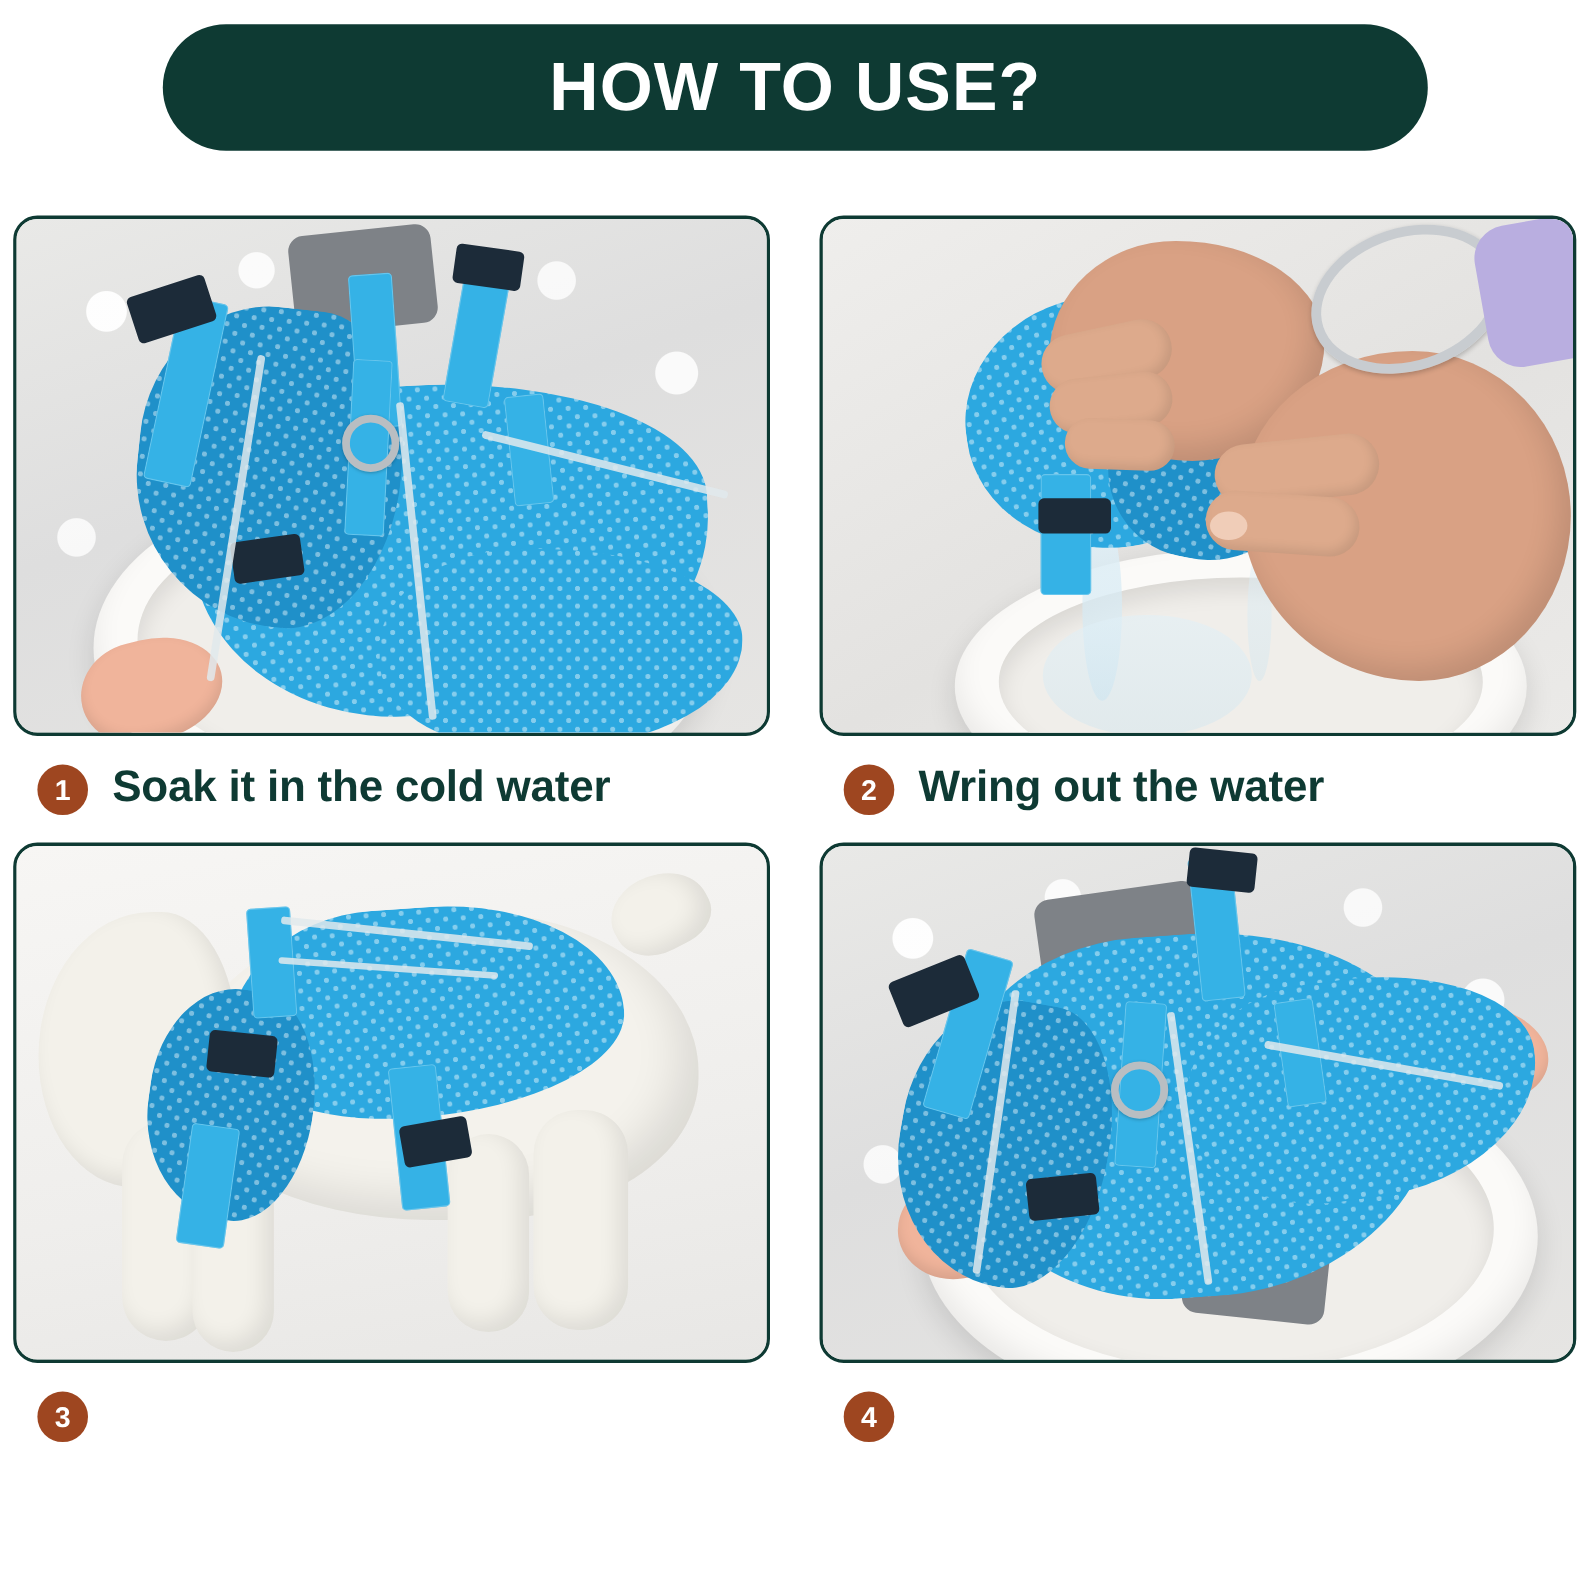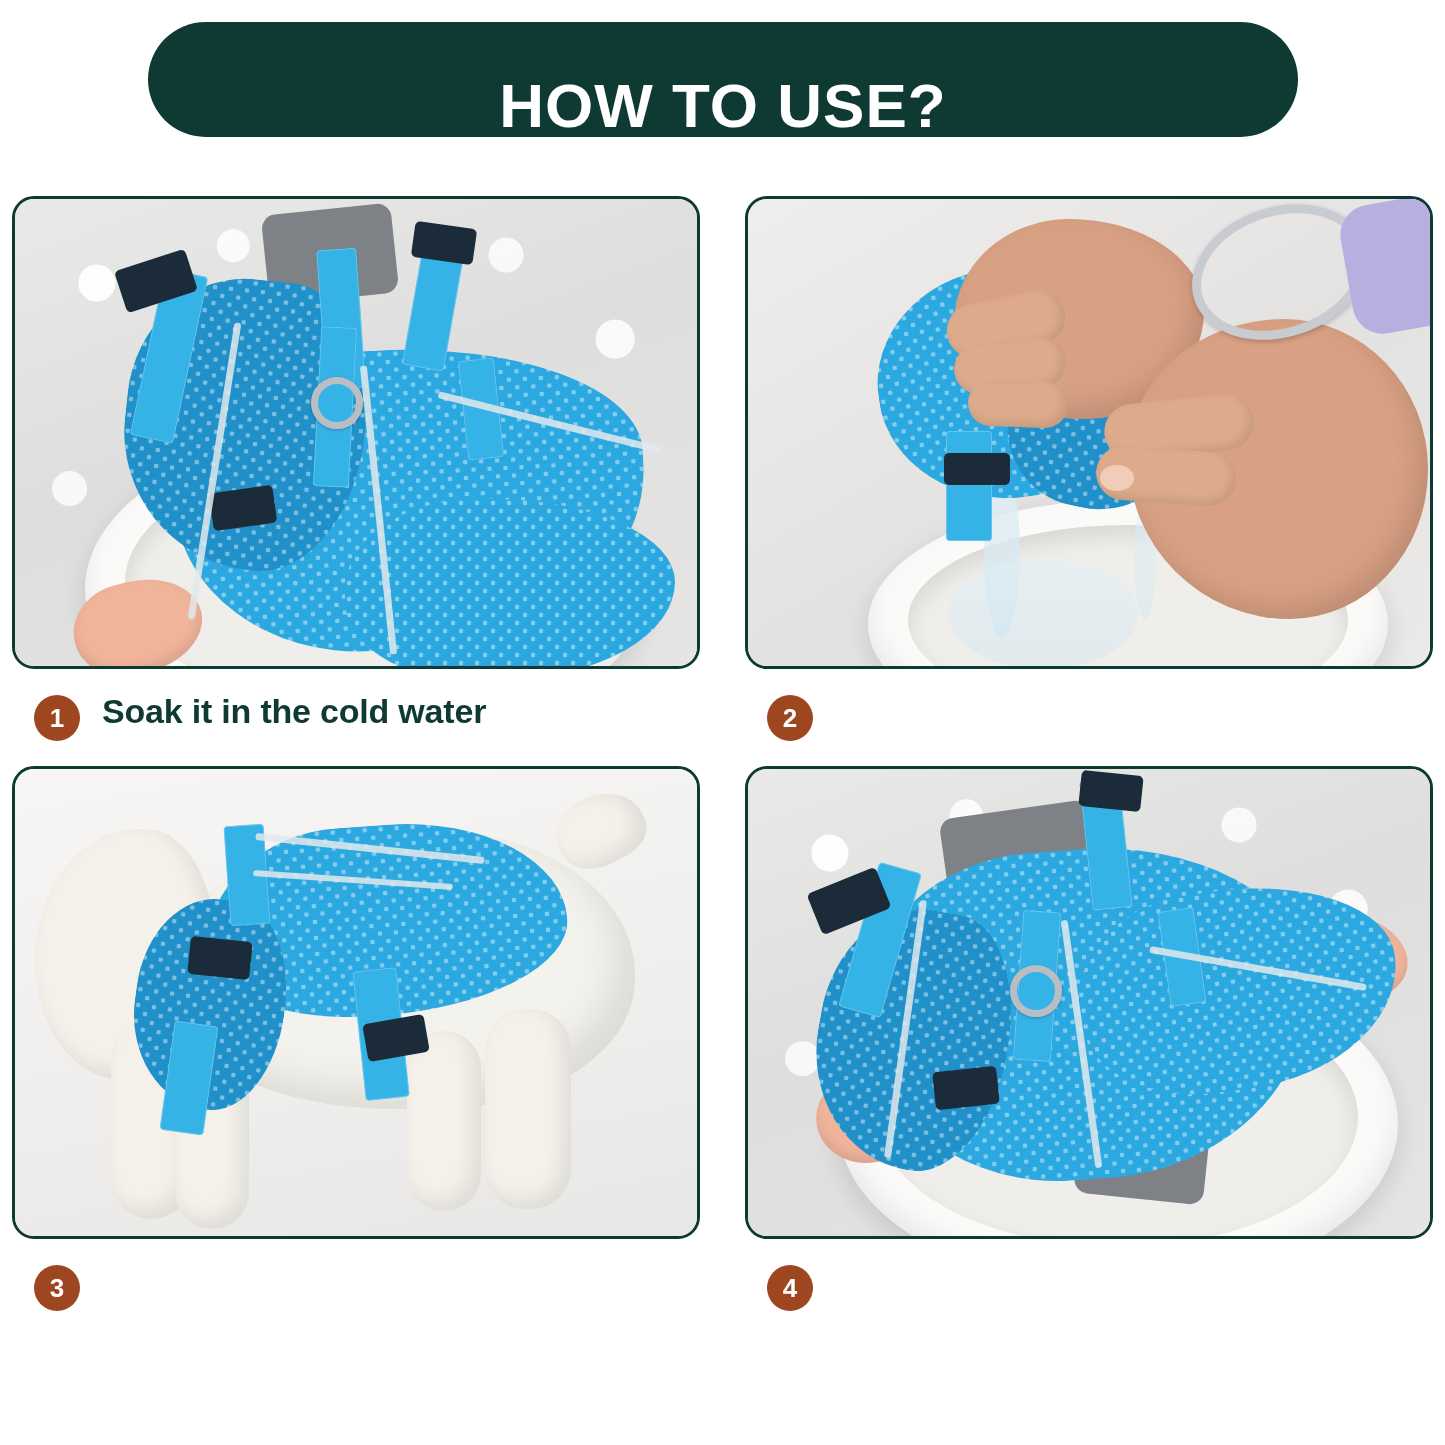--- a/index.html
+++ b/index.html
@@ -16,21 +16,21 @@
   }
 
   
   .header-banner {
     position: absolute;
     left: 148px; top: 22px;
     width: 1150px; height: 115px;
     background: #0e3a33;
     border-radius: 58px;
     display: flex;
-    align-items: flex-end;
+    align-items: center;
     justify-content: center;
   }
   .header-title {
     color: #ffffff;
     font-size: 62px;
     font-weight: bold;
     letter-spacing: 1px;
     line-height: 1;
     text-align: center;
     white-space: nowrap;
@@ -72,21 +72,21 @@
     color: #ffffff;
     font-size: 26px;
     font-weight: bold;
     display: flex;
     align-items: center;
     justify-content: center;
     margin-top: 4px;
   }
   .step-text {
     color: #0e3a33;
-    font-size: 34px;
+    font-size: 40px;
     font-weight: bold;
     line-height: 1.22;
     letter-spacing: -0.2px;
     max-width: 600px;
   }
 
   
 
   .scene { position: absolute; inset: 0; }
 
@@ -299,20 +299,21 @@
           <div class="finger" style="left:356px; top:200px; width:150px; height:56px; transform:rotate(-6deg);"></div>
           <div class="finger" style="left:348px; top:250px; width:140px; height:54px; transform:rotate(4deg);"></div>
           <div class="nail" style="left:352px; top:266px; width:34px; height:26px;"></div>
 
           <div class="bracelet" style="left:442px; top:8px; width:180px; height:130px; transform:rotate(-18deg);"></div>
           <div class="sleeve" style="left:598px; top:0px; width:120px; height:130px; transform:rotate(-10deg);"></div>
         </div>
       </div>
       <div class="caption-row">
         <div class="step-badge">2</div>
+        <div class="step-text">Wring out the water</div>
       </div>
     </div>
 
     <div class="step-cell">
       <div class="photo-frame">
         <div class="scene">
           <div class="bg-white-soft"></div>
 
           <div class="dog-body" style="left:150px; top:60px; width:470px; height:280px;"></div>
           <div class="dog-part" style="left:20px; top:60px; width:180px; height:250px; border-radius:60% 40% 30% 50% / 55% 48% 44% 50%;"></div>

